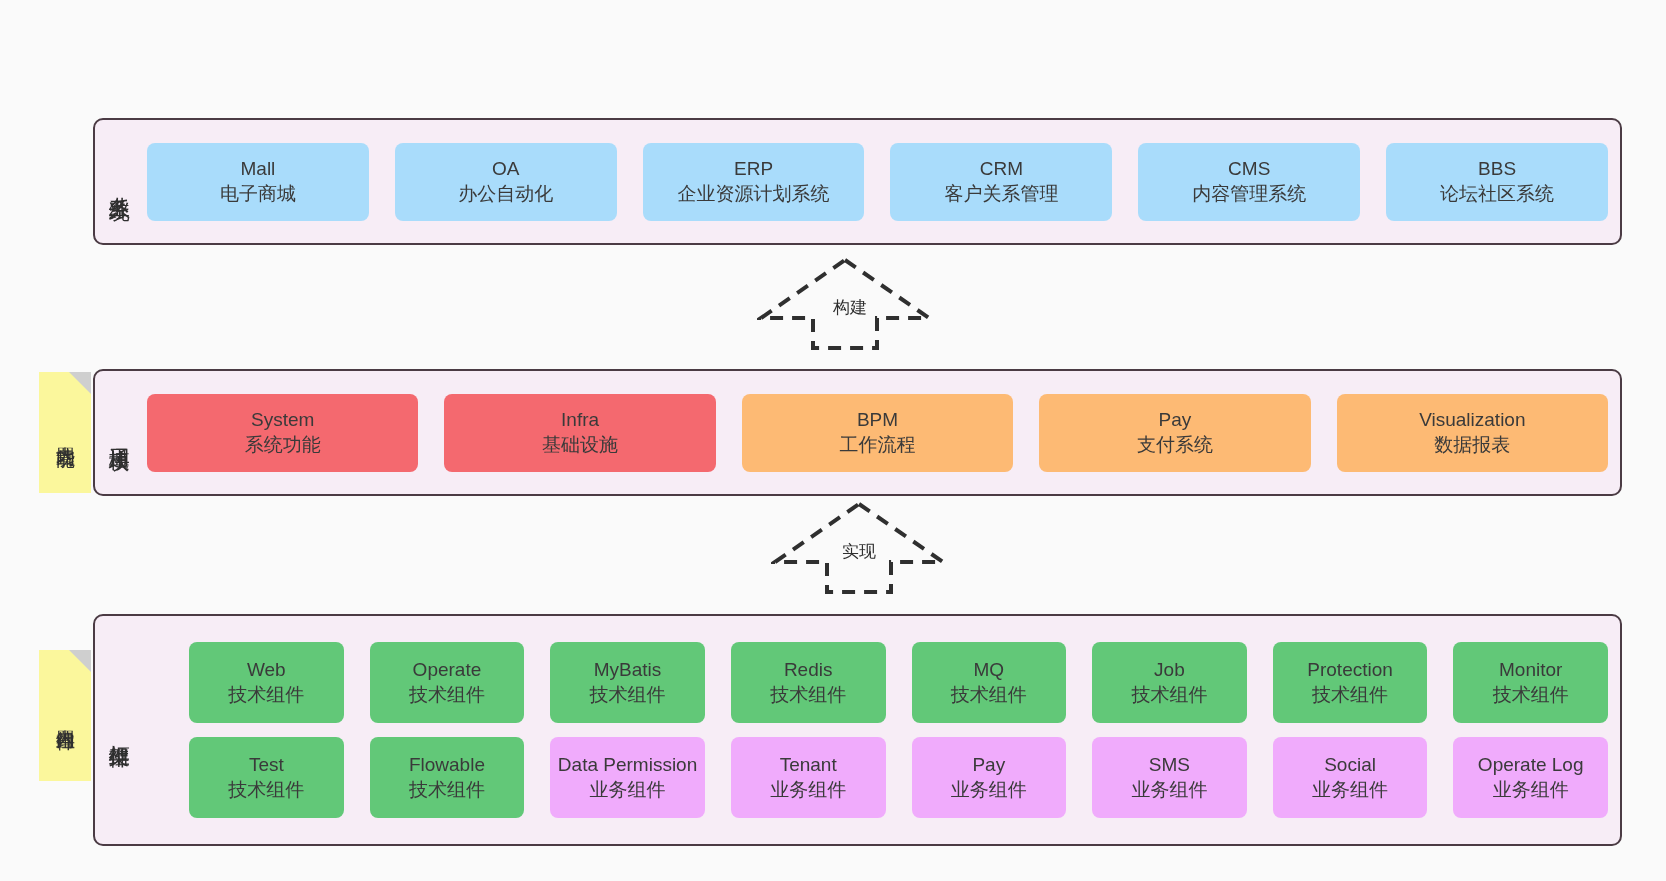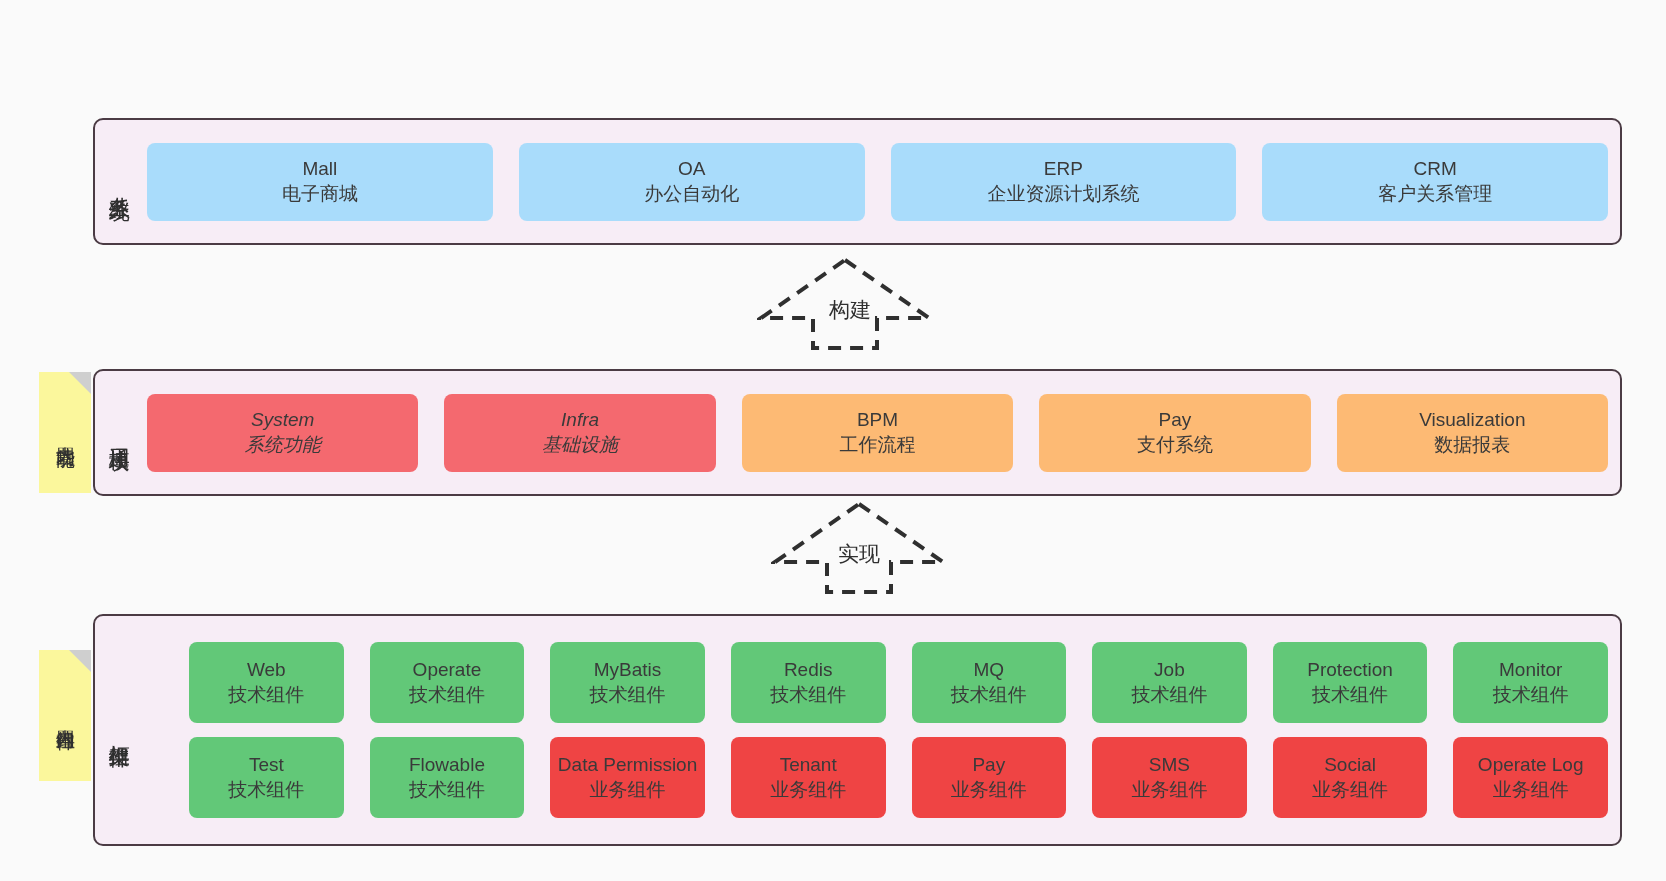--- a/index.html
+++ b/index.html
@@ -77,24 +77,24 @@
     box-sizing: border-box;
     user-select: none;
   }
   #layer-business .card, #layer-modules .card { height: 78px; }
   #layer-framework .card { height: 81px; }
 
   .card .en { display: block; }
   .card .cn { display: block; }
 
   .c-blue        { background: #a9dcfb; }
-  .c-red         { background: #f4696f; font-style: italic; }
+  .c-red         { background: #f4696f; }
   .c-pink        { background: #fdba74; }
   .c-green       { background: #62c878; }
-  .c-green-light { background: #ef4444; }
+  .c-green-light { background: #f0abfc; }
 
   
   .sticky {
     position: absolute;
     background: #fbf79c;
     width: 52px;
     box-sizing: border-box;
     display: flex;
     align-items: center;
     justify-content: center;
@@ -127,21 +127,21 @@
     height: 96px;
   }
   #arrow-build    { left: 757px; top: 256px; }
   #arrow-implement{ left: 771px; top: 500px; }
   .arrow svg { display: block; width: 100%; height: 100%; }
   .arrow-label {
     position: absolute;
     left: 0; right: 0;
     top: 40px;
     text-align: center;
-    font-size: 21px;
+    font-size: 17px;
     color: #2f2f2f;
     user-select: none;
     pointer-events: none;
   }
   #arrow-build .arrow-label { left: 10px; }
 </style>
 </head>
 <body>
 
 <div class="layer" id="layer-business">
@@ -156,20 +156,28 @@
         <span class="en">OA</span>
         <span class="cn">办公自动化</span>
       </div>
       <div class="card c-blue">
         <span class="en">ERP</span>
         <span class="cn">企业资源计划系统</span>
       </div>
       <div class="card c-blue">
         <span class="en">CRM</span>
         <span class="cn">客户关系管理</span>
+      </div>
+      <div class="card c-blue">
+        <span class="en">CMS</span>
+        <span class="cn">内容管理系统</span>
+      </div>
+      <div class="card c-blue">
+        <span class="en">BBS</span>
+        <span class="cn">论坛社区系统</span>
       </div>
     </div>
   </div>
 </div>
 
 <div class="arrow" id="arrow-build">
   <svg viewBox="0 0 176 96" xmlns="http://www.w3.org/2000/svg">
     <path d="M 88 4 L 172 62 L 120 62 L 120 92 L 56 92 L 56 62 L 4 62 Z" fill="none" stroke="#2f2f2f" stroke-width="4" stroke-dasharray="13 9" stroke-linejoin="miter"></path>
   </svg>
   <div class="arrow-label">构建</div>

